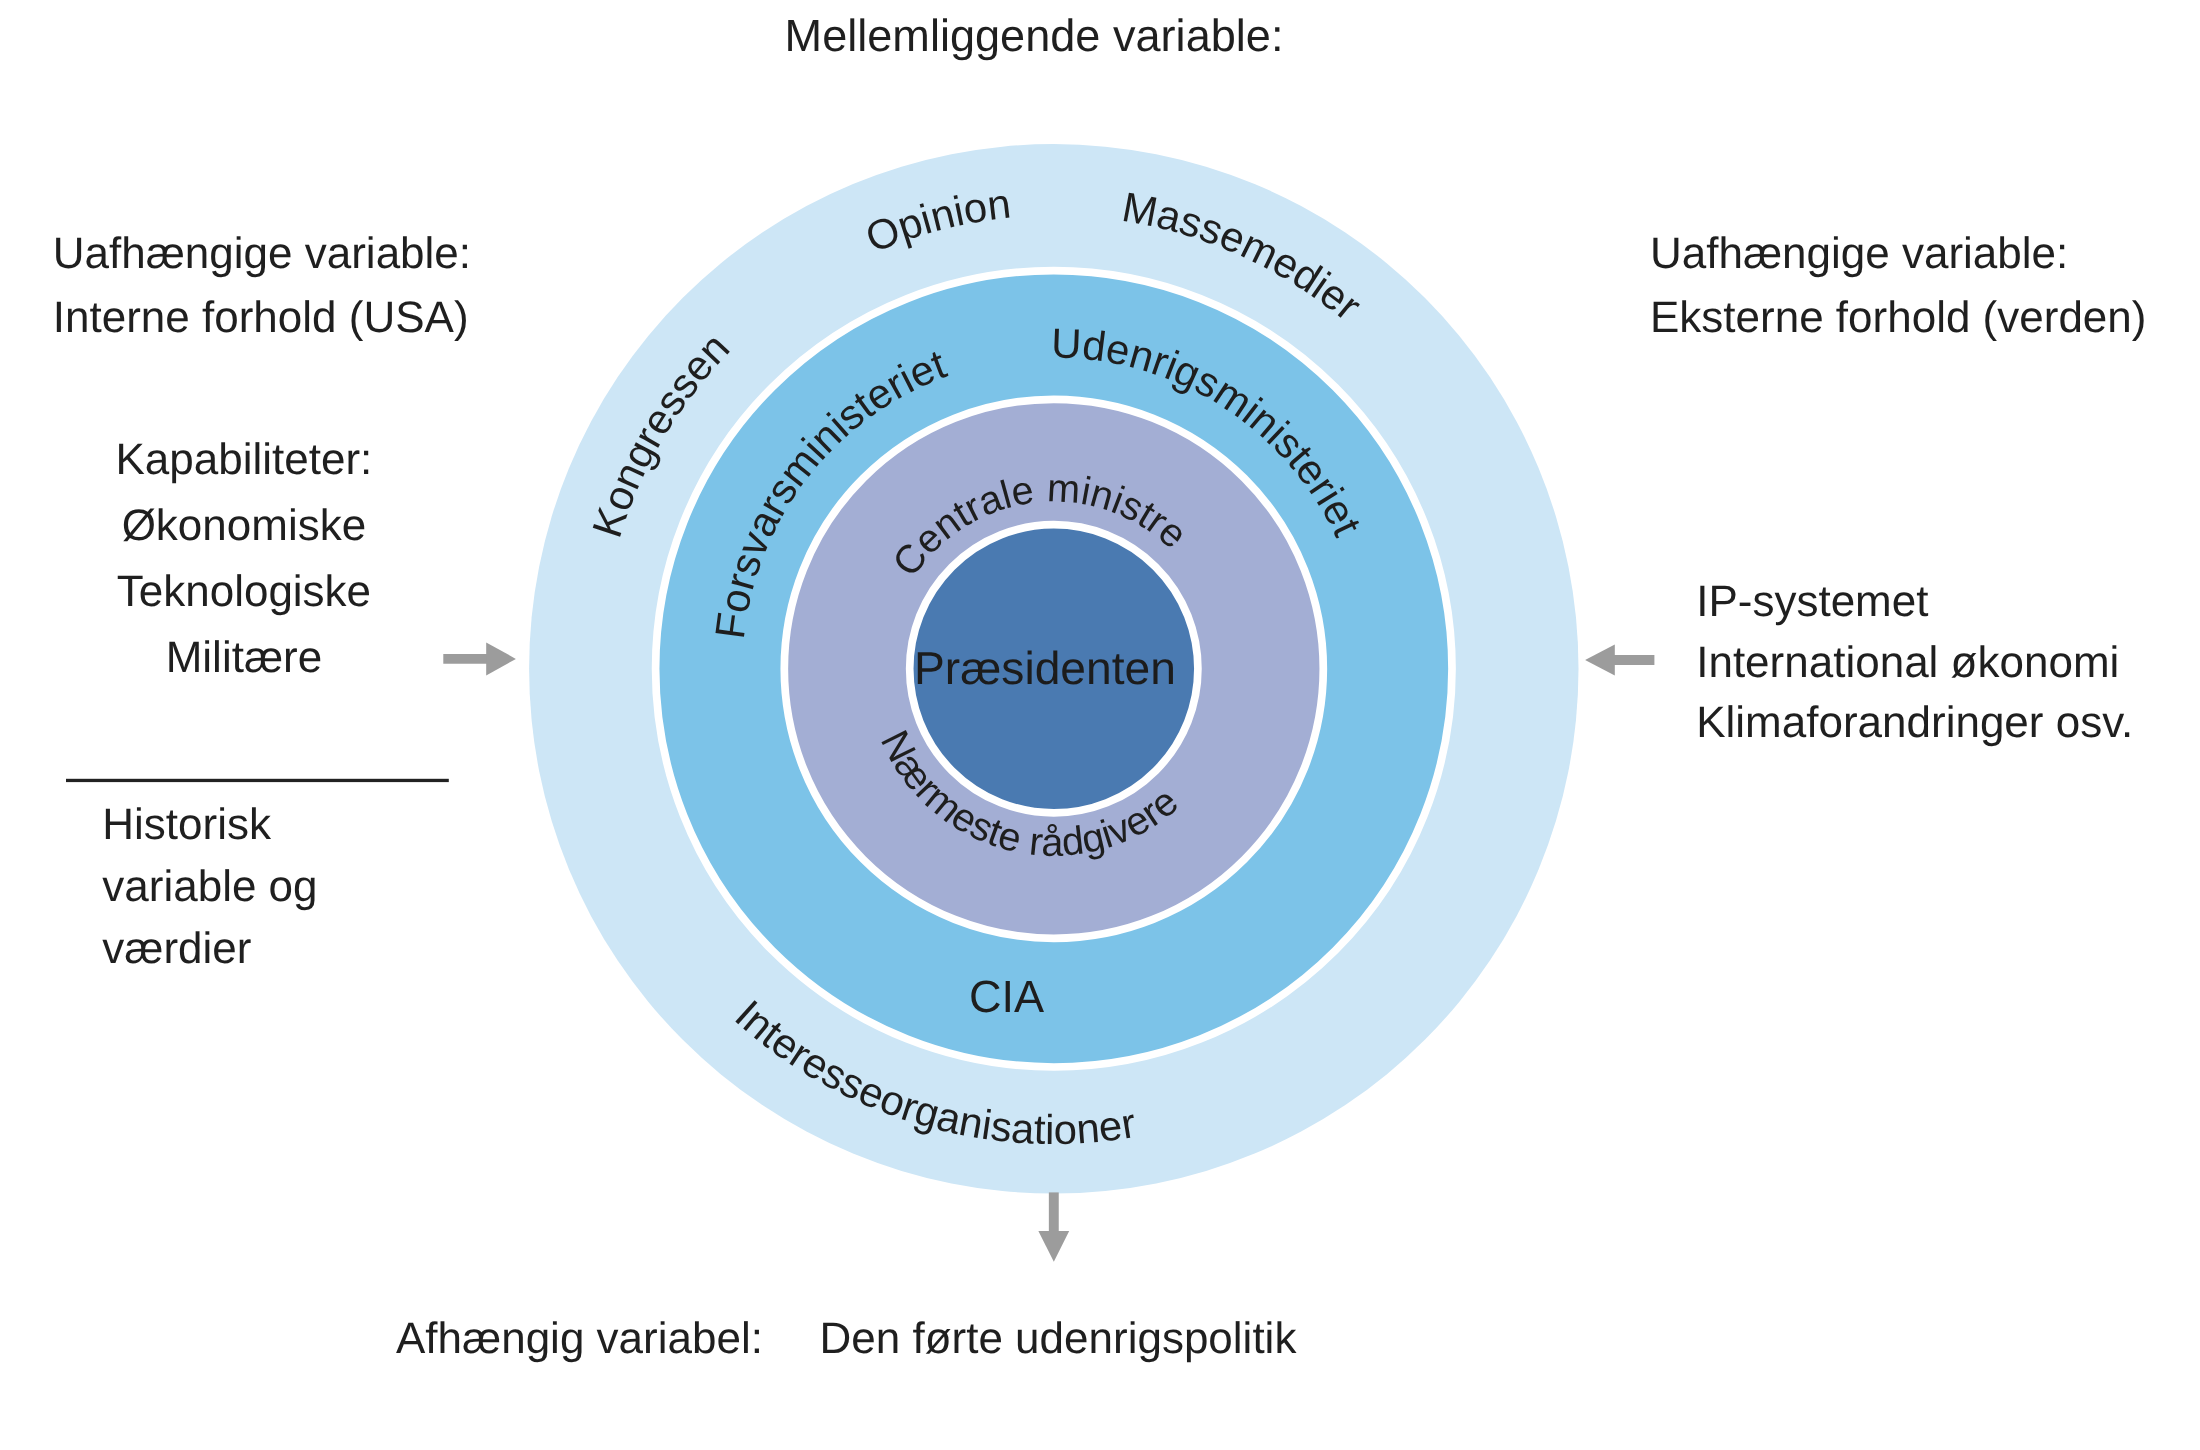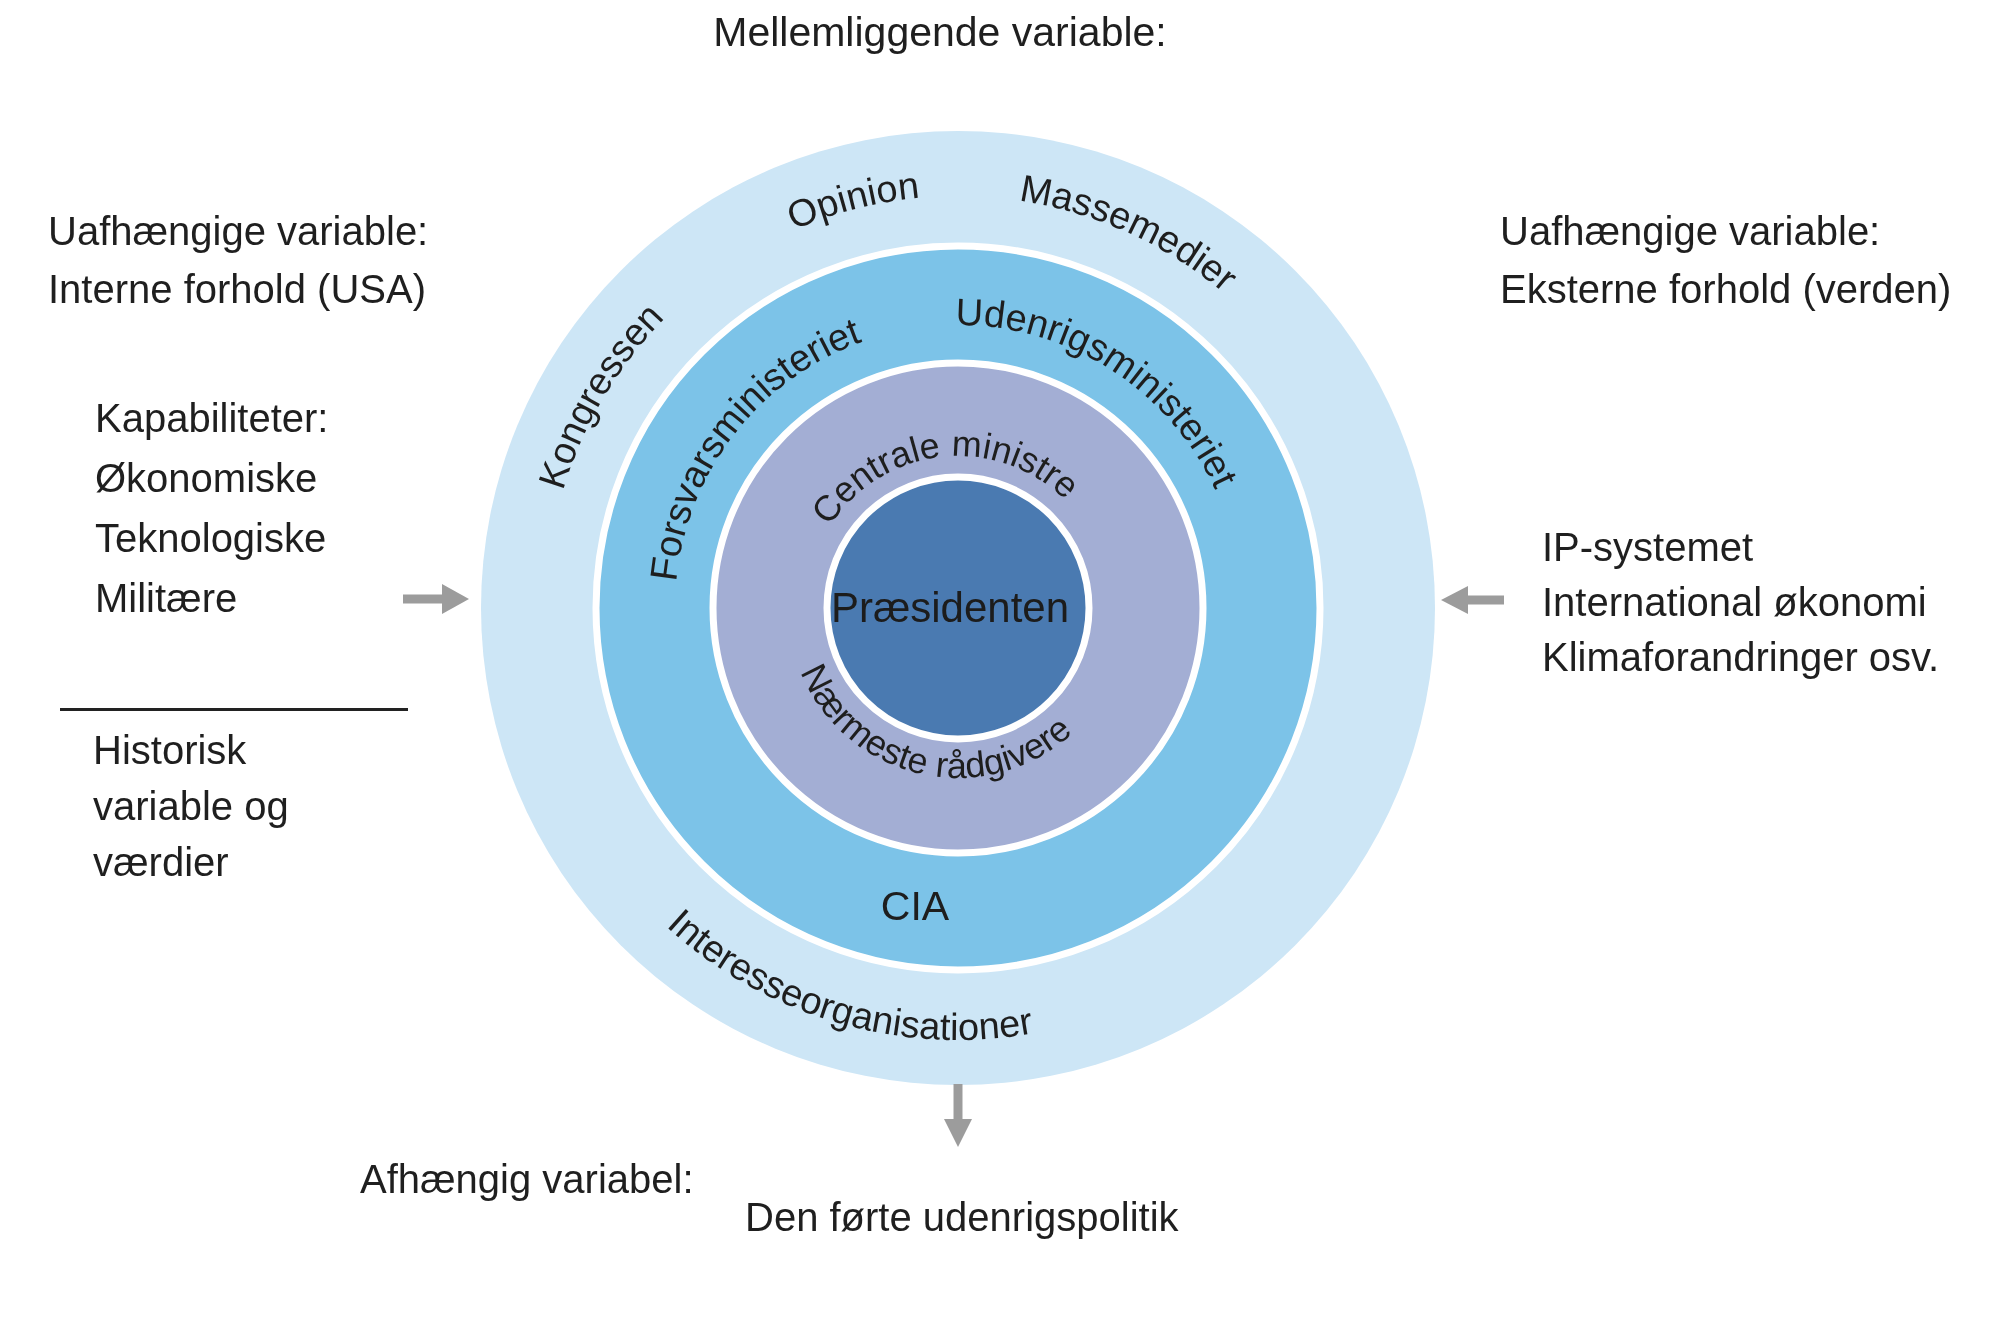--- a/index.html
+++ b/index.html
@@ -6,26 +6,26 @@
   body{
     width:2000px;height:1318px;position:relative;overflow:hidden;
     background:#ffffff;
     font-family:"Liberation Sans",sans-serif;
     color:#1f1f1f;
   }
   .abs{position:absolute;}
   .txt{font-size:40px;line-height:58px;white-space:nowrap;}
   .title{left:440px;top:6px;width:1000px;text-align:center;font-size:41px;line-height:52px;}
   .left-header{left:48px;top:202px;}
-  .left-caps{left:95px;top:388px;line-height:60px;}
+  .left-caps{left:105px;top:388px;line-height:60px;text-align:center;}
   .divider{left:60px;top:708px;width:348px;height:3px;background:#222;}
   .left-history{left:93px;top:722px;line-height:56px;}
   .right-header{left:1500px;top:202px;}
   .right-ext{left:1542px;top:520px;line-height:55px;}
-  .bottom-label{left:360px;top:1150px;}
+  .bottom-label{left:360px;top:1188px;}
   .bottom-value{left:745px;top:1188px;text-align:center;}
   svg{position:absolute;left:0;top:0;}
   .ring-text{font-size:38px;fill:#1e1e1e;}
   .ring-text-sm{font-size:36px;fill:#1e1e1e;}
   .cia-text{font-size:41px;fill:#1e1e1e;}
   .president-text{font-size:42px;fill:#1c1c1c;}
 </style>
 </head>
 <body>
 

